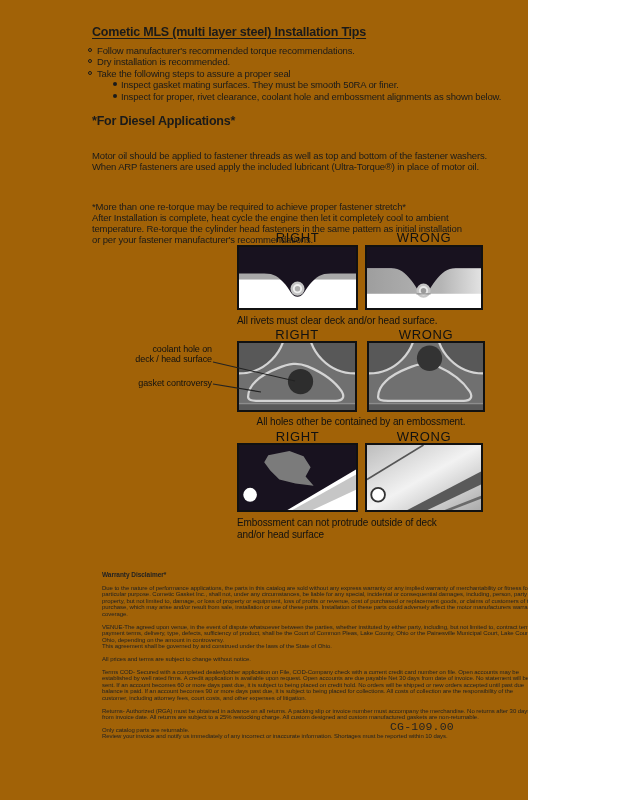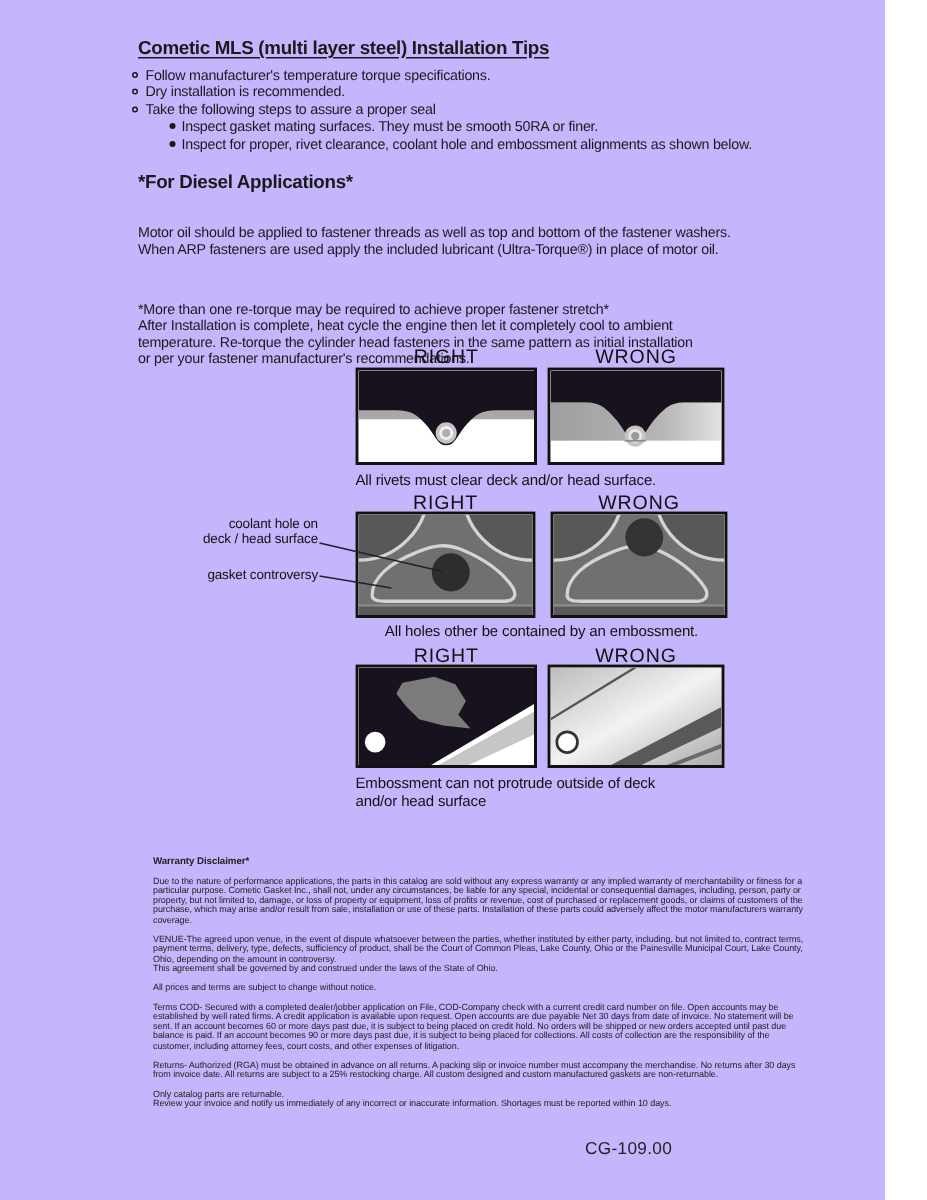--- a/index.html
+++ b/index.html
@@ -5,21 +5,21 @@
   :root{
     --c-dark:#18121f;
     --c-deck-gray:#a8a8a8;
     --c-bg-gray:#707070;
     --c-outline-light:#d4d4d4;
     --c-text:#1a1a1a;
   }
   *{margin:0;padding:0;box-sizing:border-box;}
   html,body{background:#ffffff;}
   .page{
-    position:relative;width:590px;height:800px;background:#c4b5fd;overflow:hidden;
+    position:relative;width:528px;height:800px;background:#a16207;overflow:hidden;
     font-family:"Liberation Sans","DejaVu Sans",sans-serif;color:var(--c-text);
   }
   .abs{position:absolute;}
   .pre{white-space:pre-line;}
   .title{
     left:92px;top:25px;font-size:12.5px;font-weight:bold;letter-spacing:-0.2px;
     text-decoration:underline;text-underline-offset:2px;
   }
   .bullets{left:88px;top:45px;font-size:9.5px;letter-spacing:-0.15px;line-height:11.4px;width:460px;}
   .b-row{display:flex;align-items:flex-start;}
@@ -32,37 +32,37 @@
   .p2{top:172px;margin-top:40px;}
   .note{top:201px;}
   .dlabel{font-size:13px;letter-spacing:0.6px;text-align:center;color:#111;}
   .dbox{border:2.5px solid #111;background:#fff;overflow:hidden;}
   .dbox svg{display:block;width:100%;height:100%;}
   .caption{font-size:10px;letter-spacing:-0.1px;line-height:12px;color:#111;}
   .side-label{font-size:9px;letter-spacing:-0.1px;line-height:9.5px;text-align:right;color:#111;}
   .warranty{left:102px;top:572px;width:436px;font-size:6px;line-height:6.6px;letter-spacing:-0.05px;color:#222;}
   .warranty .whead{font-weight:bold;font-size:6.5px;margin-bottom:6px;}
   .warranty p{margin-bottom:6px;white-space:pre-line;}
-  .footer-code{left:390px;top:760px;font-size:11.5px;letter-spacing:0.2px;color:#222;}
+  .footer-code{left:390px;top:720px;font-size:11.5px;letter-spacing:0.2px;color:#222;font-family:Liberation Mono, monospace;}
   .fill-dark{fill:var(--c-dark);}
   .fill-deck{fill:var(--c-deck-gray);}
   .fill-bg{fill:var(--c-bg-gray);}
   .stroke-light{stroke:var(--c-outline-light);}
 </style>
 </head>
 <body>
 
 <div class="page">
 
   <div class="abs title">Cometic MLS (multi layer steel) Installation Tips</div>
 
   <div class="abs bullets">
     <div class="b-row">
       <span class="marker-o"></span>
-      <span>Follow manufacturer's temperature torque specifications.</span>
+      <span>Follow manufacturer's recommended torque recommendations.</span>
     </div>
     <div class="b-row">
       <span class="marker-o"></span>
       <span>Dry installation is recommended.</span>
     </div>
     <div class="b-row">
       <span class="marker-o"></span>
       <span>Take the following steps to assure a proper seal</span>
     </div>
     <div class="b-row sub">

